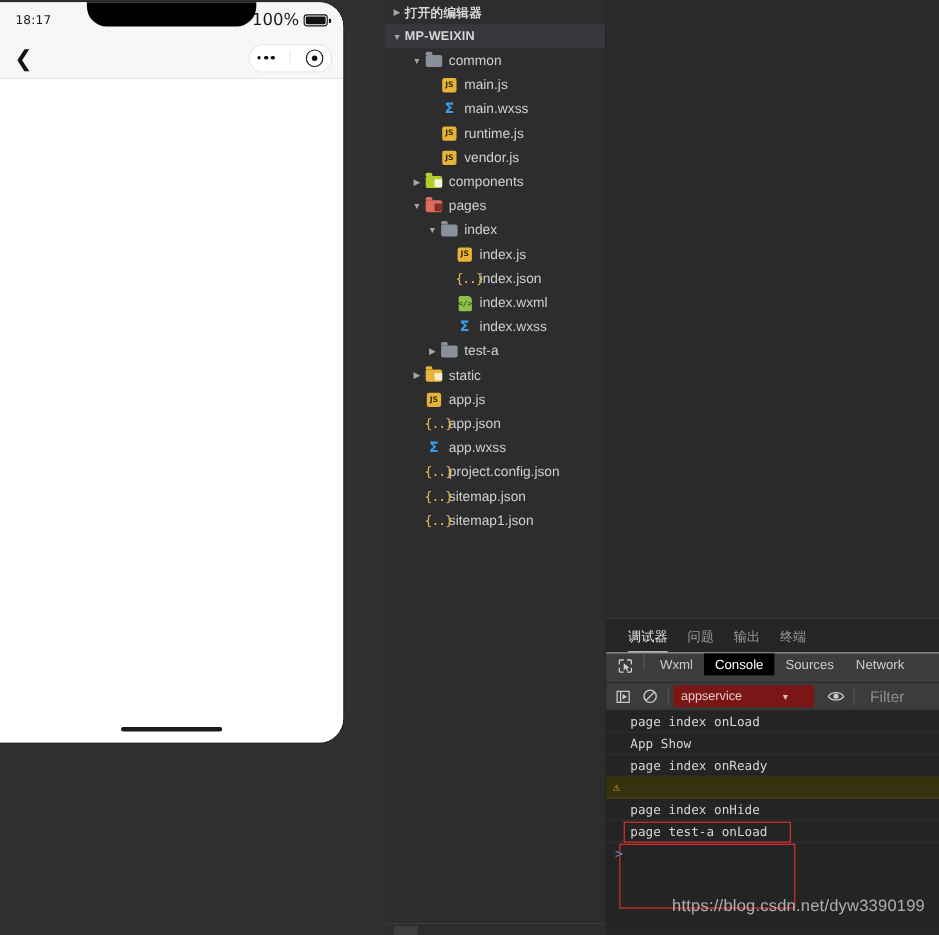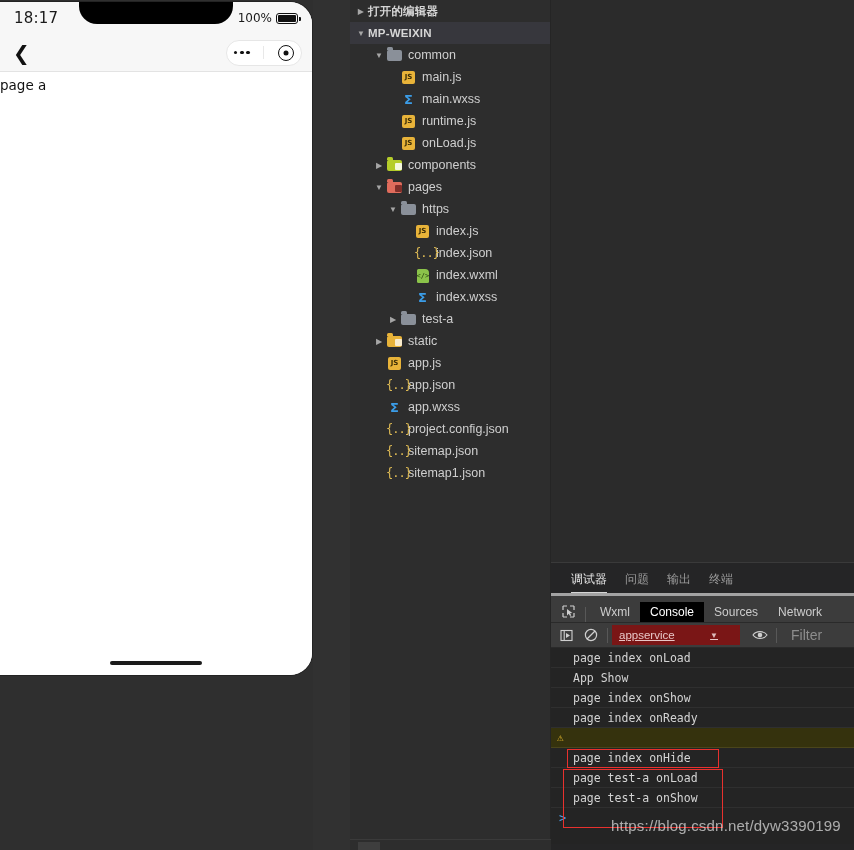--- a/index.html
+++ b/index.html
@@ -52,32 +52,32 @@
     position: absolute;
     left: 50%;
     transform: translateX(-50%);
     top: -10px;
     width: 154px;
     height: 32px;
     background: #000;
     border-radius: 0 0 18px 18px;
   }
   .sb-time {
-    font-size: 15px;
+    font-size: 11px;
     color: #1a1a1a;
     letter-spacing: 0.2px;
     font-family: "DejaVu Sans", sans-serif;
   }
   .sb-right {
     display: flex;
     align-items: center;
     gap: 4px;
   }
   .sb-batt-txt {
-    font-size: 12px;
+    font-size: 15px;
     color: #1a1a1a;
     font-family: "DejaVu Sans", sans-serif;
   }
   .batt {
     width: 22px;
     height: 11px;
     border: 1.4px solid #111;
     border-radius: 3px;
     position: relative;
     box-sizing: border-box;
@@ -360,24 +360,24 @@
   }
   .panel-tab.active::after {
     content: "";
     position: absolute;
     left: 0; right: 0; bottom: 0;
     height: 1.5px;
     background: #d6d6d6;
   }
   .dt-tabbar {
     display: flex;
-    align-items: flex-end;
+    align-items: flex-start;
     height: 26px;
     background: #3c3c3c;
-    border-top: 3px solid #a3a3a3;
+    border-top: 1px solid #a3a3a3;
     border-bottom: 1px solid #2a2a2a;
     padding-left: 4px;
   }
   .inspect-btn {
     width: 26px; height: 22px;
     display: flex; align-items: center; justify-content: center;
     cursor: pointer;
   }
   .vsep {
     width: 1px; height: 15px; background: #585858; margin: 0 4px;
@@ -412,21 +412,20 @@
     font-size: 11.5px;
     height: 20px;
     min-width: 128px;
     display: flex;
     align-items: center;
     justify-content: space-between;
     padding: 0 22px 0 7px;
     box-sizing: border-box;
     cursor: pointer;
     font-family: "Liberation Sans", sans-serif;
-    text-decoration: underline;
   }
   .ctx-select .caret {
     font-size: 8px;
     color: #ddbcbc;
   }
   .filter-input {
     font-size: 14px;
     color: #8d8d8d;
     padding-left: 10px;
     font-family: "Liberation Sans", sans-serif;
@@ -532,21 +531,20 @@
               <b></b>
               <b></b>
               <b></b>
             </span>
           <span class="cap-sep"></span>
           <span class="cap-target"></span>
         </div>
       </div>
 
       <div class="phone-body">
-        <div class="page-text">page a</div>
         <div class="home-indicator"></div>
       </div>
 
     </div>
   </div>
 
   <div class="explorer">
     <div class="section-head">
       <span class="tw">▶</span>
       <span>打开的编辑器</span>
@@ -587,21 +585,21 @@
             <span class="jsico">JS</span>
           </span>
           <span class="label">runtime.js</span>
         </div>
         <div class="row">
           <span style="display:inline-block;width:36px;flex:0 0 36px;"></span>
           <span class="tw" style="visibility:hidden">▶</span>
           <span class="ic">
             <span class="jsico">JS</span>
           </span>
-          <span class="label">onLoad.js</span>
+          <span class="label">vendor.js</span>
         </div>
         <div class="row">
           <span style="display:inline-block;width:22px;flex:0 0 22px;"></span>
           <span class="tw">▶</span>
           <span class="ic">
             <span class="folder green">
               <span class="fbadge"></span>
             </span>
           </span>
           <span class="label">components</span>
@@ -615,21 +613,21 @@
             </span>
           </span>
           <span class="label">pages</span>
         </div>
         <div class="row">
           <span style="display:inline-block;width:36px;flex:0 0 36px;"></span>
           <span class="tw">▼</span>
           <span class="ic">
             <span class="folder grey"></span>
           </span>
-          <span class="label">https</span>
+          <span class="label">index</span>
         </div>
         <div class="row">
           <span style="display:inline-block;width:50px;flex:0 0 50px;"></span>
           <span class="tw" style="visibility:hidden">▶</span>
           <span class="ic">
             <span class="jsico">JS</span>
           </span>
           <span class="label">index.js</span>
         </div>
         <div class="row">
@@ -783,37 +781,31 @@
 
     <div class="console-body">
       <div id="logs">
           <div class="log-row">
             <span>page index onLoad</span>
           </div>
           <div class="log-row">
             <span>App Show</span>
           </div>
           <div class="log-row">
-            <span>page index onShow</span>
-          </div>
-          <div class="log-row">
             <span>page index onReady</span>
           </div>
           <div class="log-row warn">
             <span class="warn-ico">⚠</span>
           </div>
           <div class="log-row">
             <span>page index onHide</span>
           </div>
           <div class="log-row">
             <span>page test-a onLoad</span>
           </div>
-          <div class="log-row">
-            <span>page test-a onShow</span>
-          </div>
         </div>
       <div class="prompt-row">
         <span>&gt;</span>
       </div>
 
       <div class="redbox" id="box1" style="left: 16px; top: 101px; width: 152px; height: 19px;"></div>
       <div class="redbox" id="box2" style="left: 12px; top: 121px; width: 160px; height: 59px;"></div>
 
       <div class="watermark">https://blog.csdn.net/dyw3390199</div>
     </div>

